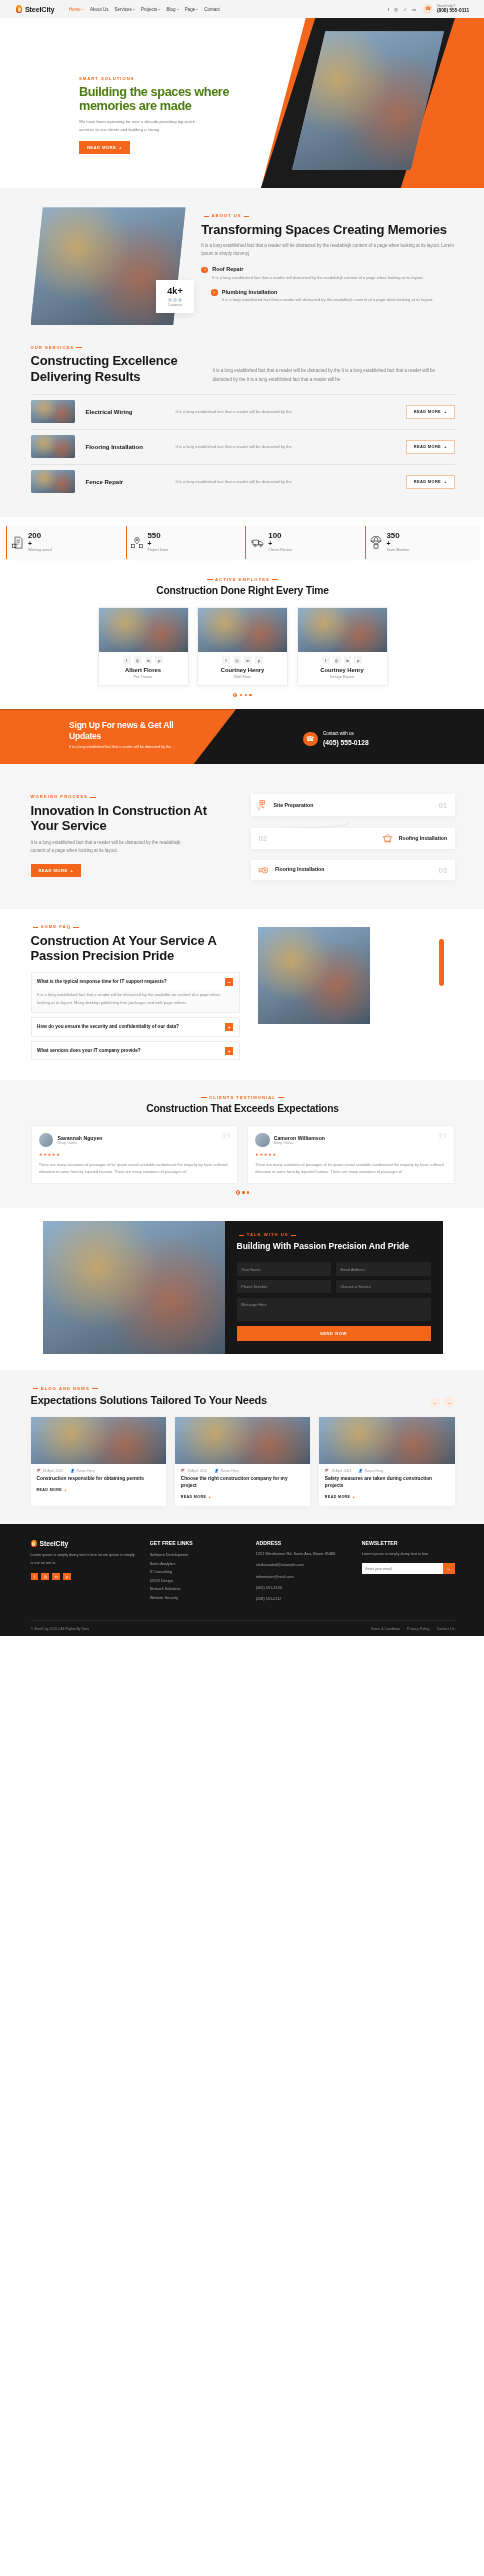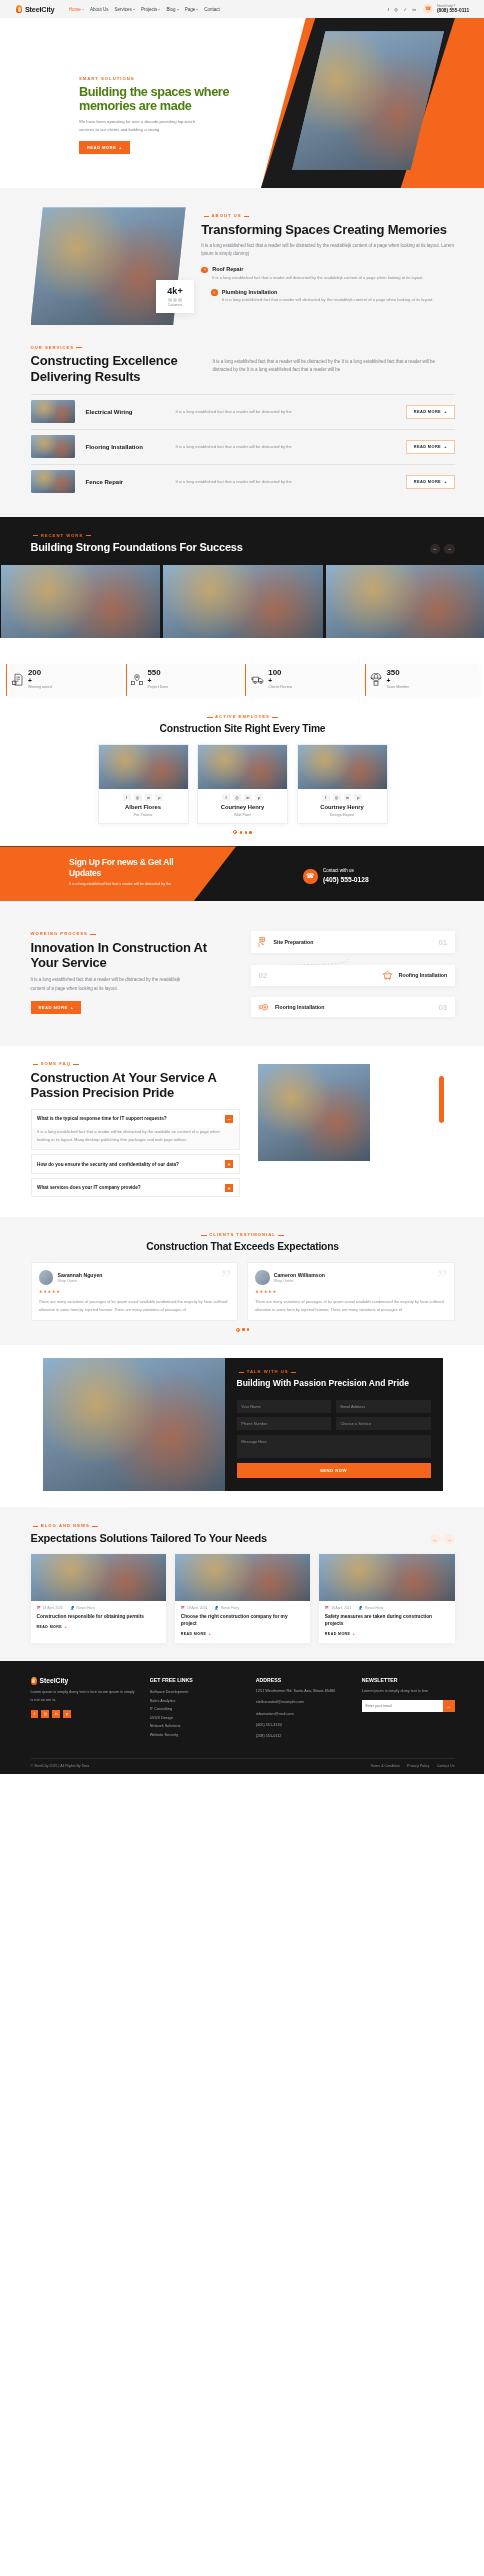--- a/index.html
+++ b/index.html
@@ -58,21 +58,21 @@
   .about-txt{flex:1;padding-top:6px}
   .about-txt h2{margin-bottom:4.8px}
   .feat{display:flex;gap:4.2px;margin-top:7.3px}
   .feat-ic{width:6.7px;height:6.7px;border-radius:50%;background:#f4661b;color:#fff;font-size:3.6px;display:flex;align-items:center;justify-content:center;flex:none;margin-top:0.6px}
   .feat h4{font-size:5.5px;font-weight:700;color:#16181a;margin-bottom:1.8px}
   .feat p{font-size:4.1px;line-height:1.85;color:#8a8e94}
   .feat.indent{margin-left:9.7px}
 
   
   .services{background:#f5f5f5;padding:3.6px 0 18px}
-  .svc-head{display:flex;align-items:center;padding-bottom:9.7px}
+  .svc-head{display:flex;align-items:flex-end;padding-bottom:9.7px}
   .svc-head h2{flex:none;width:182px}
   .svc-head p{flex:1;padding-top:3.6px}
   .svc-row{display:flex;align-items:center;gap:11px;padding:5.5px 0;border-top:0.6px solid #e3e3e3}
   .svc-thumb{width:44px;height:23px;flex:none}
   .svc-thumb .ph{width:100%;height:100%;border-radius:1.8px}
   .svc-name{width:79px;font-size:6px;font-weight:700;color:#16181a}
   .svc-desc{flex:1;font-size:4.1px;line-height:1.85;color:#8a8e94}
   .svc-row .btn-ghost{flex:none}
 
   
@@ -357,40 +357,20 @@
         <div class="svc-name">Fence Repair</div>
         <div class="svc-desc">It is a long established fact that a reader will be distracted by the</div>
         <button class="btn-ghost">
             <span>READ MORE</span>
             <span>+</span>
           </button>
       </div>
     </div>
   </section>
 
-  <section class="work">
-    <div class="container">
-      <div class="work-head">
-        <div>
-          <div class="eyebrow"><i class="dash"></i><span>RECENT WORK</span><i class="dash"></i></div>
-          <h2 class="sec">Building Strong Foundations For Success</h2>
-        </div>
-        <div class="arrows">
-          <div class="arr">←</div>
-          <div class="arr">→</div>
-        </div>
-      </div>
-      <div class="work-grid">
-        <div class="ph"></div>
-        <div class="ph"></div>
-        <div class="ph"></div>
-      </div>
-    </div>
-    <div class="work-bottom"></div>
-  </section>
 
   <section class="stats">
     <div class="stat-grid">
       <div class="stat">
         <svg width="12" height="13.3" viewBox="0 0 24 26" fill="none" stroke="#16181a" stroke-width="1.2">
             <path d="M6 2h10l4 4v18H6z"></path>
             <path d="M9 8h7M9 12h7M9 16h4"></path>
             <rect x="1" y="16" width="7" height="7"></rect>
           </svg>
         <div>
@@ -439,21 +419,21 @@
           <div class="plus">+</div>
           <div class="l">Team Member</div>
         </div>
       </div>
     </div>
   </section>
 
   <section class="team">
     <div class="container">
       <div class="eyebrow"><i class="dash"></i><span>ACTIVE EMPLOYES</span><i class="dash"></i></div>
-      <h2 class="sec">Construction Site Right Every Time</h2>
+      <h2 class="sec">Construction Done Right Every Time</h2>
       <div class="team-grid">
         <div class="tcard">
           <div class="ph"></div>
           <div class="tsoc">
             <i>f</i>
               <i>◎</i>
               <i>in</i>
               <i>p</i>
           </div>
           <div class="tname">Albert Flores</div>

